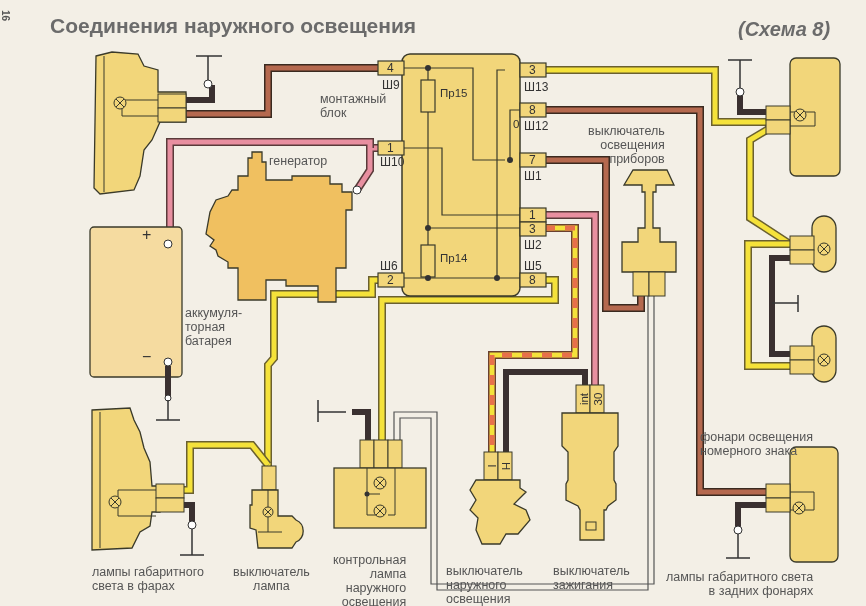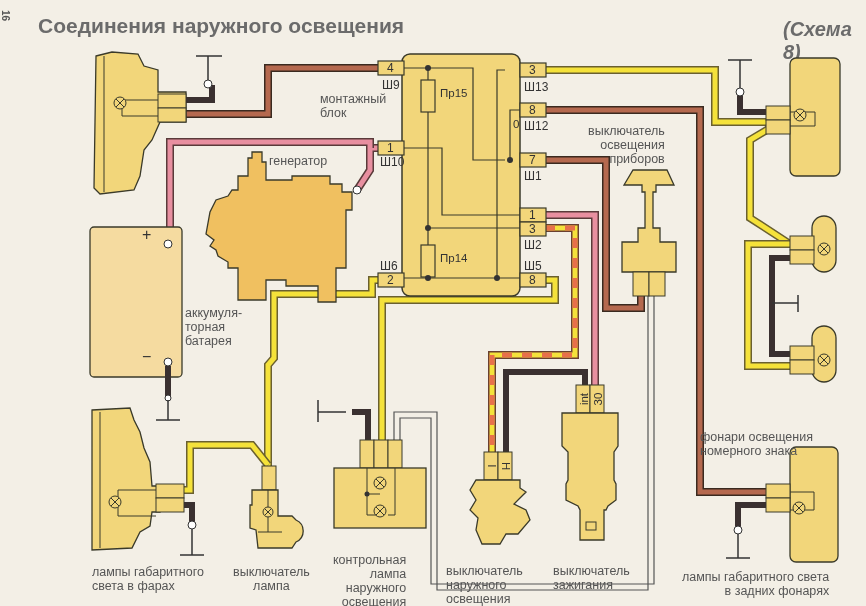--- a/index.html
+++ b/index.html
@@ -8,22 +8,22 @@
   .lbl{position:absolute;color:#555;font-weight:normal;font-size:12.5px;line-height:14px;white-space:pre;}
   .title{position:absolute;color:#6b6b6b;font-weight:bold;font-size:21px;}
   .pageno{position:absolute;left:0px;top:10px;font-size:10px;color:#555;transform:rotate(90deg);font-weight:bold;}
   .pin{font-family:"Liberation Sans",sans-serif;font-size:12px;fill:#333;}
   .plbl{font-family:"Liberation Sans",sans-serif;font-size:11.5px;fill:#333;}
 </style>
 </head>
 <body>
 
 <div class="pageno">16</div>
-<div class="title" style="left:38px;top:14px;">Соединения наружного освещения</div>
-<div class="title" style="left:738px;top:18px;font-style:italic;font-size:20px;margin-left:45px;">(Схема 8)</div>
+<div class="title" style="left:50px;top:14px;">Соединения наружного освещения</div>
+<div class="title" style="left:738px;top:18px;font-style:italic;font-size:20px;">(Схема 8)</div>
 
 <svg id="diagram" width="866" height="606" viewBox="0 0 866 606">
   <g fill="none" stroke-linejoin="miter">
 
     <g>
       <path d="M380 68 L268 68 L268 114 L186 114" stroke="#3a2a20" stroke-width="8"></path>
       <path d="M380 68 L268 68 L268 114 L186 114" stroke="#b5694f" stroke-width="5"></path>
     </g>
 
     <g>
@@ -318,14 +318,14 @@
 лампа</div>
 <div class="lbl" style="left:333px;top:553px;text-align:right;">контрольная
 лампа
 наружного
 освещения</div>
 <div class="lbl" style="left:446px;top:564px;">выключатель
 наружного
 освещения</div>
 <div class="lbl" style="left:553px;top:564px;">выключатель
 зажигания</div>
-<div class="lbl" style="left:666px;top:570px;text-align:right;margin-left:16px;">лампы габаритного света
+<div class="lbl" style="left:666px;top:570px;text-align:right;">лампы габаритного света
 в задних фонарях</div>
 
 </body></html>

